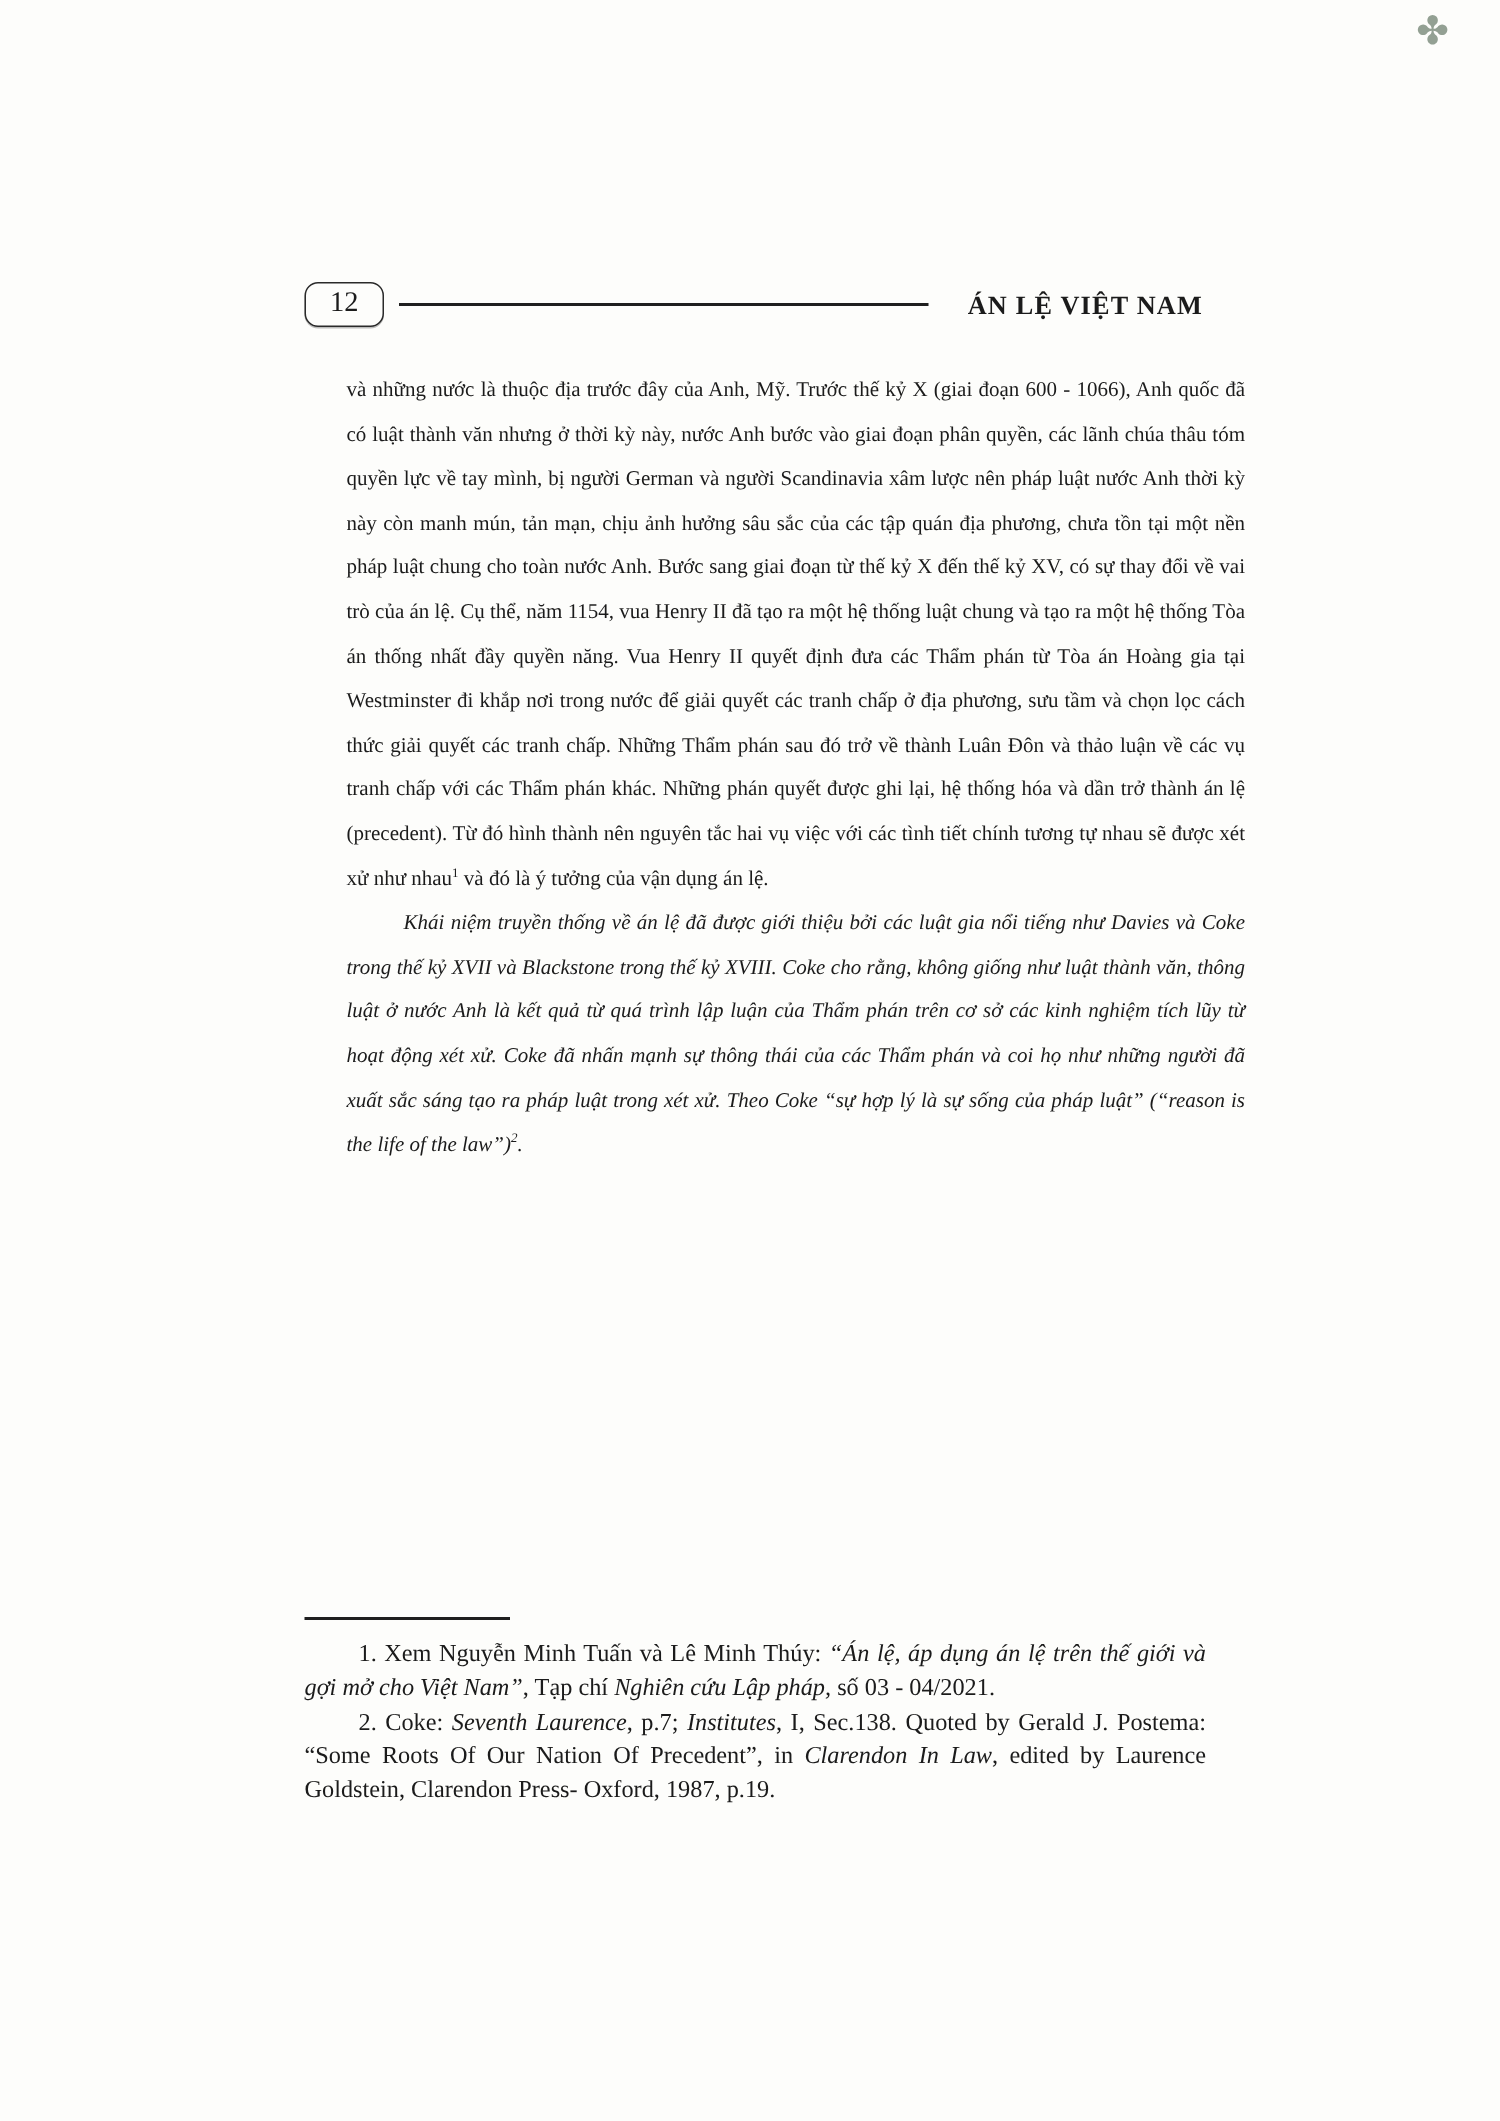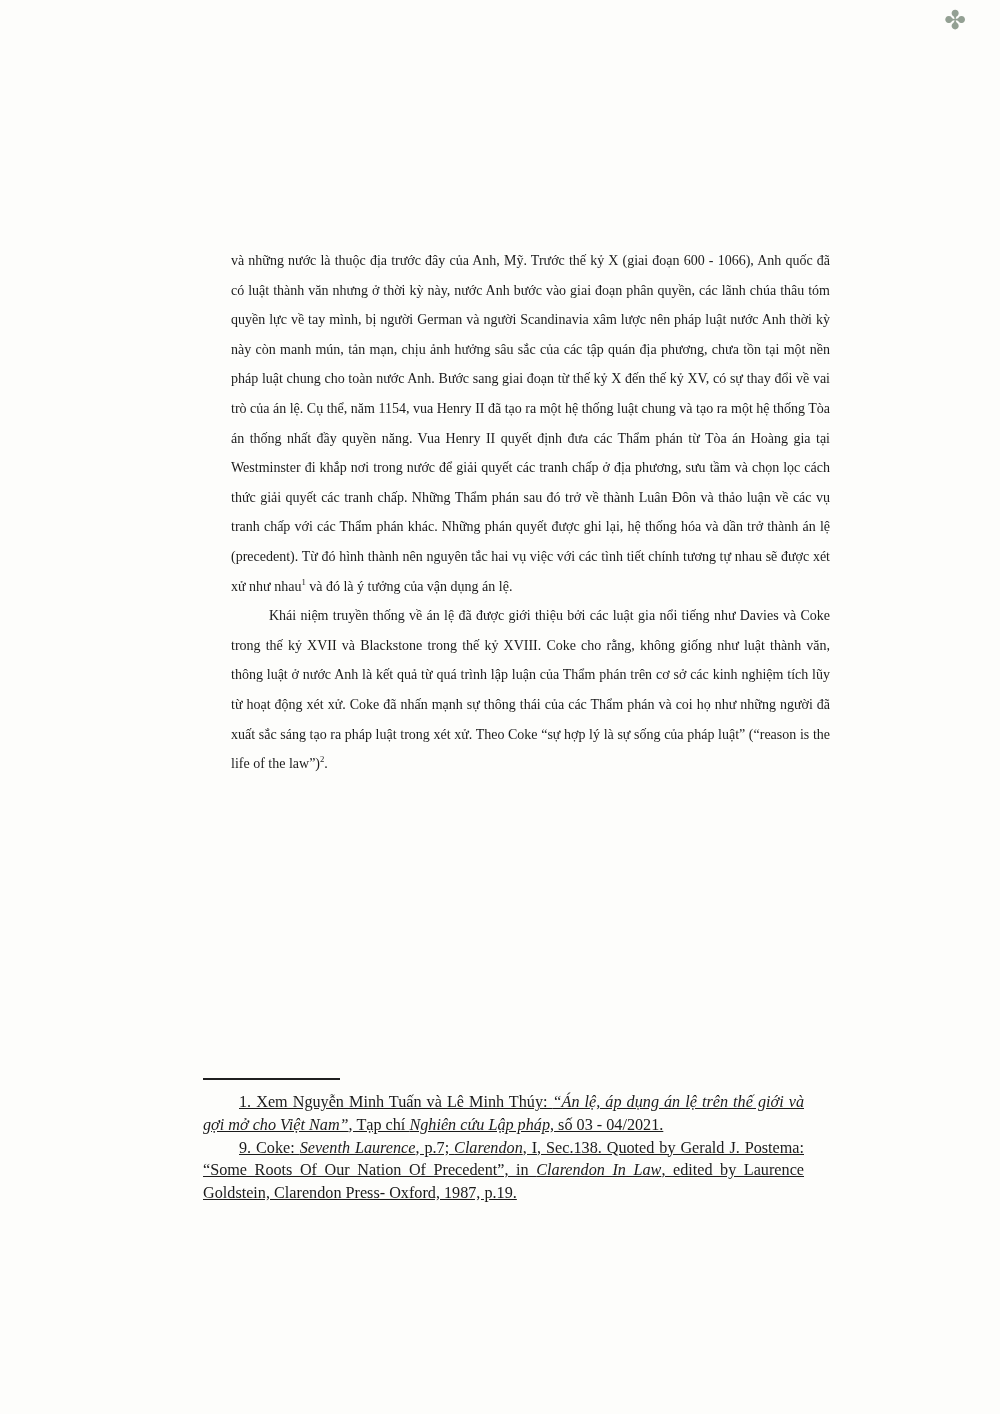--- a/index.html
+++ b/index.html
@@ -66,20 +66,21 @@
     font-size: 14px;
     line-height: 29.6px;
     text-align: justify;
     margin-left: 28px;
   }
   .body-text p {
     margin: 0;
   }
   .body-text p.indent {
     text-indent: 38px;
+    font-style: italic;
   }
   .body-text sup, .footnotes sup {
     font-size: 0.62em;
     line-height: 0;
     vertical-align: super;
   }
   .footnotes {
     position: absolute;
     top: 1078px;
     left: 203px;
@@ -90,38 +91,42 @@
   }
   .fn-rule {
     width: 137px;
     height: 2.4px;
     background: #1f1f1f;
     margin: 0 0 11px 0;
   }
   .footnotes p {
     margin: 0;
     text-indent: 36px;
-    text-decoration: underline;
   }
   .footnotes em, .body-text em {
     font-style: italic;
   }
 </style>
 </head>
 <body>
 
 <div class="page">
 
   <span class="corner-icon">✤</span>
 
+  <header class="page-header">
+    <span class="page-number-box">12</span>
+    <span class="header-rule"></span>
+    <span class="header-title">ÁN LỆ VIỆT NAM</span>
+  </header>
 
   <main class="body-text">
     <p class="para"><span>và những nước là thuộc địa trước đây của Anh, Mỹ. Trước thế kỷ X (giai đoạn 600 - 1066), Anh quốc đã có luật thành văn nhưng ở thời kỳ này, nước Anh bước vào giai đoạn phân quyền, các lãnh chúa thâu tóm quyền lực về tay mình, bị người German và người Scandinavia xâm lược nên pháp luật nước Anh thời kỳ này còn manh mún, tản mạn, chịu ảnh hưởng sâu sắc của các tập quán địa phương, chưa tồn tại một nền pháp luật chung cho toàn nước Anh. Bước sang giai đoạn từ thế kỷ X đến thế kỷ XV, có sự thay đổi về vai trò của án lệ. Cụ thể, năm 1154, vua Henry II đã tạo ra một hệ thống luật chung và tạo ra một hệ thống Tòa án thống nhất đầy quyền năng. Vua Henry II quyết định đưa các Thẩm phán từ Tòa án Hoàng gia tại Westminster đi khắp nơi trong nước để giải quyết các tranh chấp ở địa phương, sưu tầm và chọn lọc cách thức giải quyết các tranh chấp. Những Thẩm phán sau đó trở về thành Luân Đôn và thảo luận về các vụ tranh chấp với các Thẩm phán khác. Những phán quyết được ghi lại, hệ thống hóa và dần trở thành án lệ (precedent). Từ đó hình thành nên nguyên tắc hai vụ việc với các tình tiết chính tương tự nhau sẽ được xét xử như nhau</span><sup>1</sup><span> và đó là ý tưởng của vận dụng án lệ.</span></p>
     <p class="para indent"><span>Khái niệm truyền thống về án lệ đã được giới thiệu bởi các luật gia nổi tiếng như Davies và Coke trong thế kỷ XVII và Blackstone trong thế kỷ XVIII. Coke cho rằng, không giống như luật thành văn, thông luật ở nước Anh là kết quả từ quá trình lập luận của Thẩm phán trên cơ sở các kinh nghiệm tích lũy từ hoạt động xét xử. Coke đã nhấn mạnh sự thông thái của các Thẩm phán và coi họ như những người đã xuất sắc sáng tạo ra pháp luật trong xét xử. Theo Coke “sự hợp lý là sự sống của pháp luật” (“reason is the life of the law”)</span><sup>2</sup><span>.</span></p>
   </main>
 
   <footer class="footnotes">
     <div class="fn-rule"></div>
     <p><span>1. Xem Nguyễn Minh Tuấn và Lê Minh Thúy: </span><em>“Án lệ, áp dụng án lệ trên thế giới và gợi mở cho Việt Nam”</em><span>, Tạp chí </span><em>Nghiên cứu Lập pháp,</em><span> số 03 - 04/2021.</span></p>
-    <p><span>9. Coke: </span><em>Seventh Laurence</em><span>, p.7; </span><em>Clarendon</em><span>, I, Sec.138. Quoted by Gerald J. Postema: “Some Roots Of Our Nation Of Precedent”, in </span><em>Clarendon In Law</em><span>, edited by Laurence Goldstein, Clarendon Press- Oxford, 1987, p.19.</span></p>
+    <p><span>2. Coke: </span><em>Seventh Laurence</em><span>, p.7; </span><em>Institutes</em><span>, I, Sec.138. Quoted by Gerald J. Postema: “Some Roots Of Our Nation Of Precedent”, in </span><em>Clarendon In Law</em><span>, edited by Laurence Goldstein, Clarendon Press- Oxford, 1987, p.19.</span></p>
   </footer>
 
 </div>
 
 </body></html>

